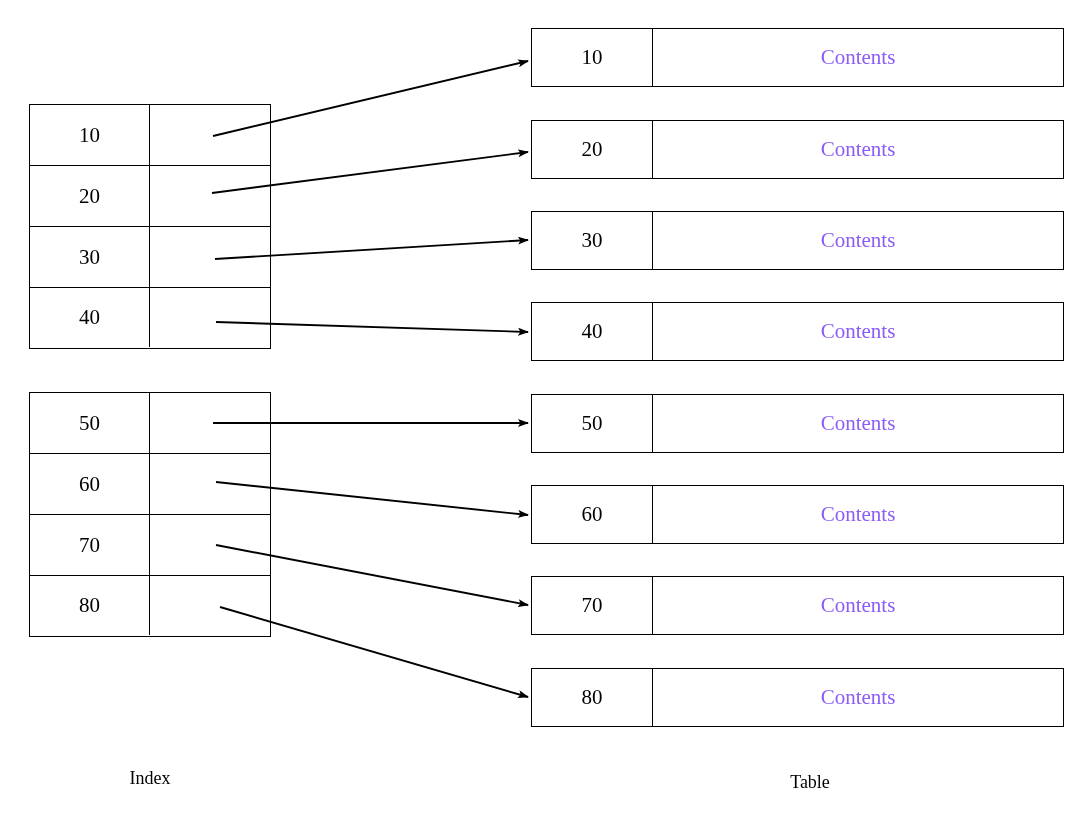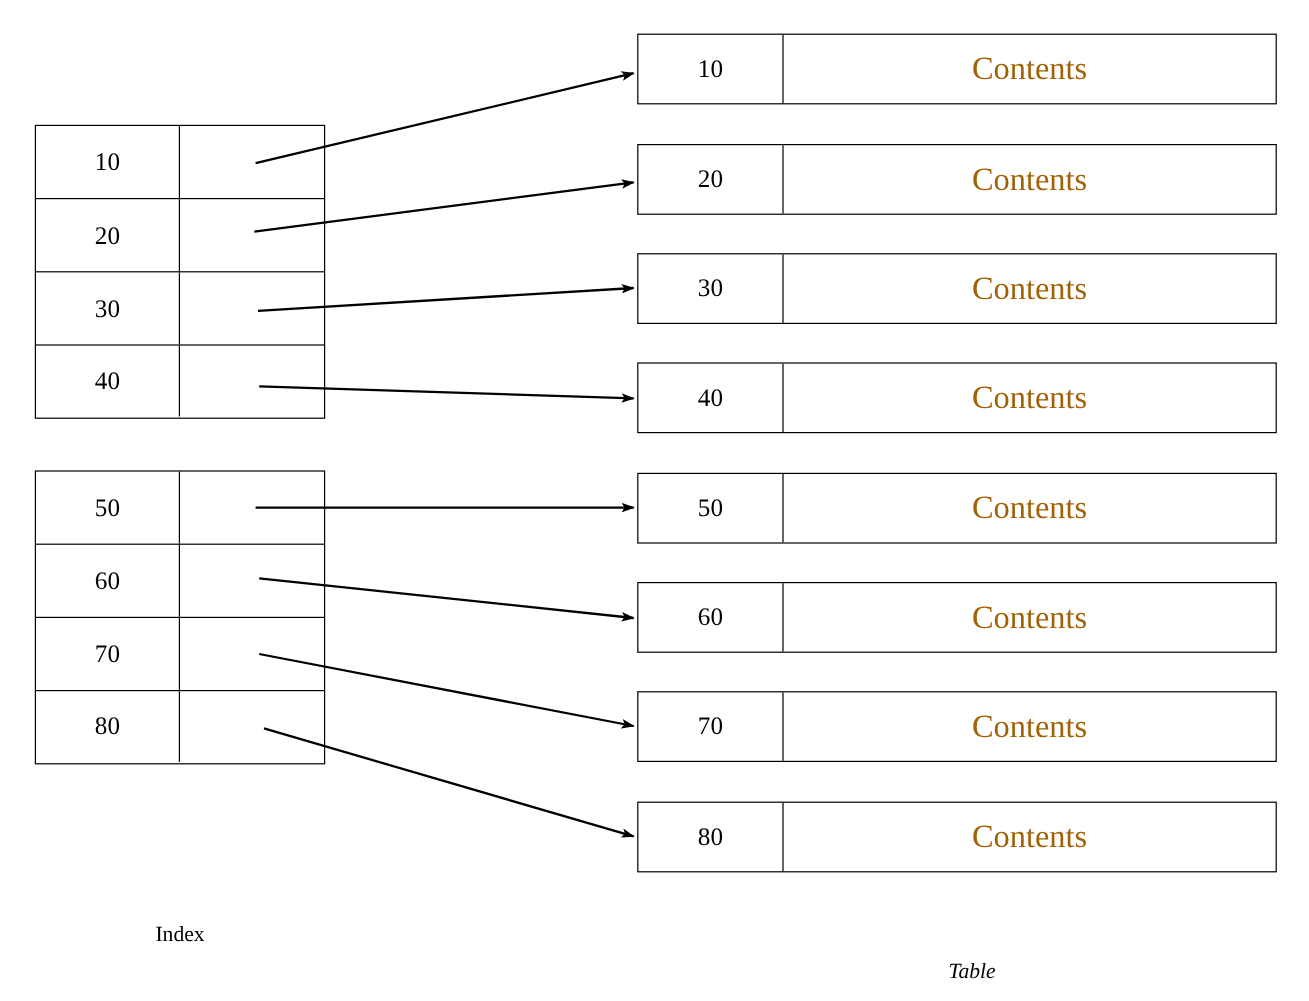--- a/index.html
+++ b/index.html
@@ -63,22 +63,22 @@
     font-size: 21px;
     color: #000000;
     line-height: 1;
   }
   .table-contents {
     box-sizing: border-box;
     flex: 1 1 auto;
     display: flex;
     align-items: center;
     justify-content: center;
-    font-size: 27px;
-    color: #a16207;
+    font-size: 21px;
+    color: #8b5cf6;
     line-height: 1;
   }
   
   #arrows {
     position: absolute;
     left: 0;
     top: 0;
     width: 1091px;
     height: 834px;
     pointer-events: none;
@@ -188,15 +188,15 @@
         <line x1="215" y1="259" x2="528" y2="240" marker-end="url(#ah)"></line>
         <line x1="216" y1="322" x2="528" y2="332" marker-end="url(#ah)"></line>
         <line x1="213" y1="423" x2="528" y2="423" marker-end="url(#ah)"></line>
         <line x1="216" y1="482" x2="528" y2="515" marker-end="url(#ah)"></line>
         <line x1="216" y1="545" x2="528" y2="605" marker-end="url(#ah)"></line>
         <line x1="220" y1="607" x2="528" y2="697" marker-end="url(#ah)"></line>
       </g>
   </svg>
 
   <div class="caption" style="left:30px; top:769px; width:240px;">Index</div>
-  <div class="caption" style="left:690px; top:800px; width:240px;font-style:italic;">Table</div>
+  <div class="caption" style="left:690px; top:773px; width:240px;">Table</div>
 
 </div>
 
 </body></html>

